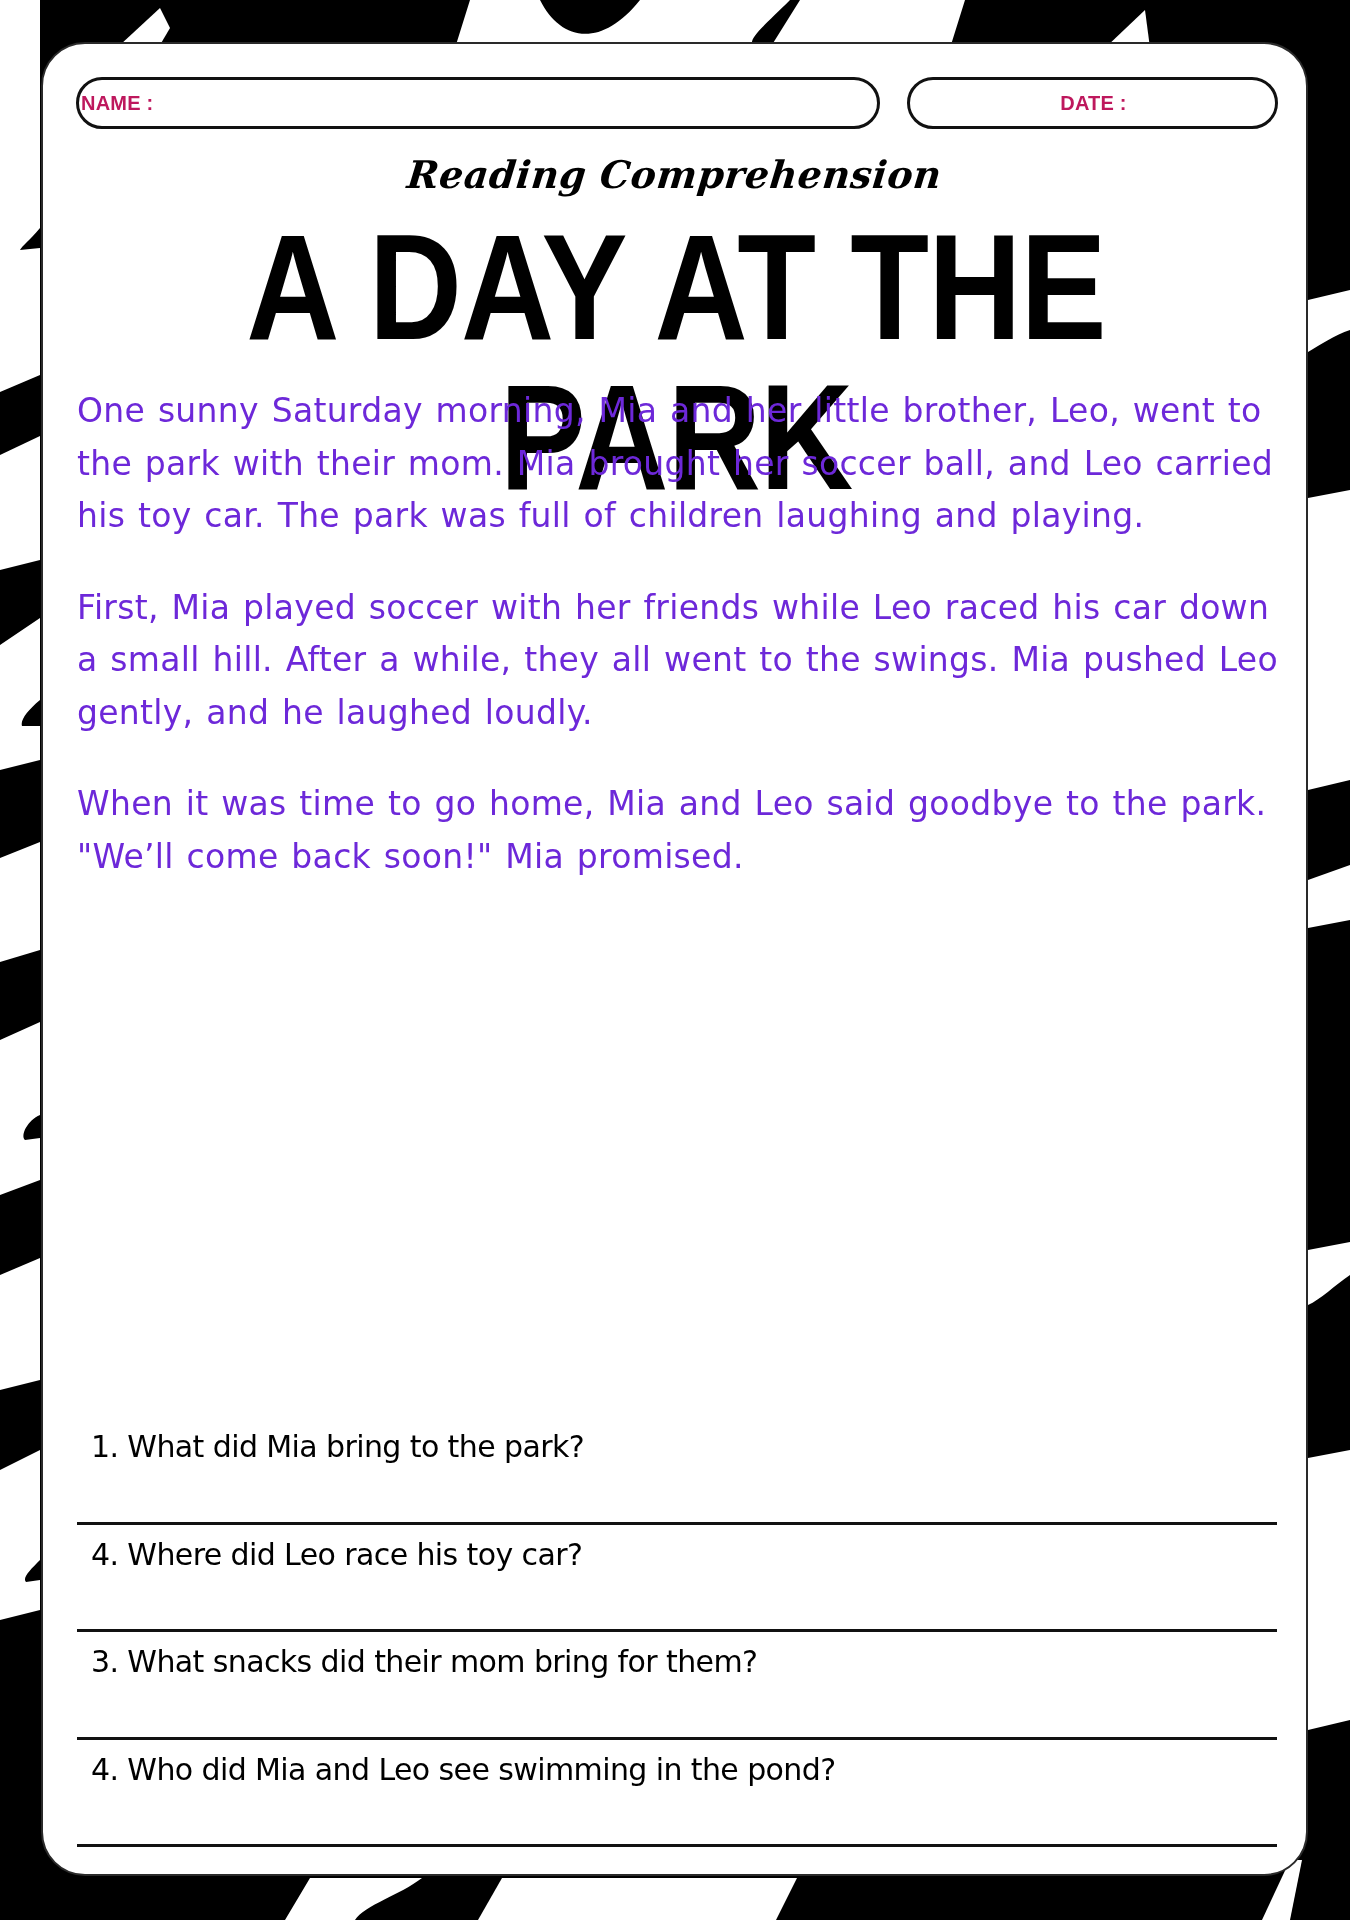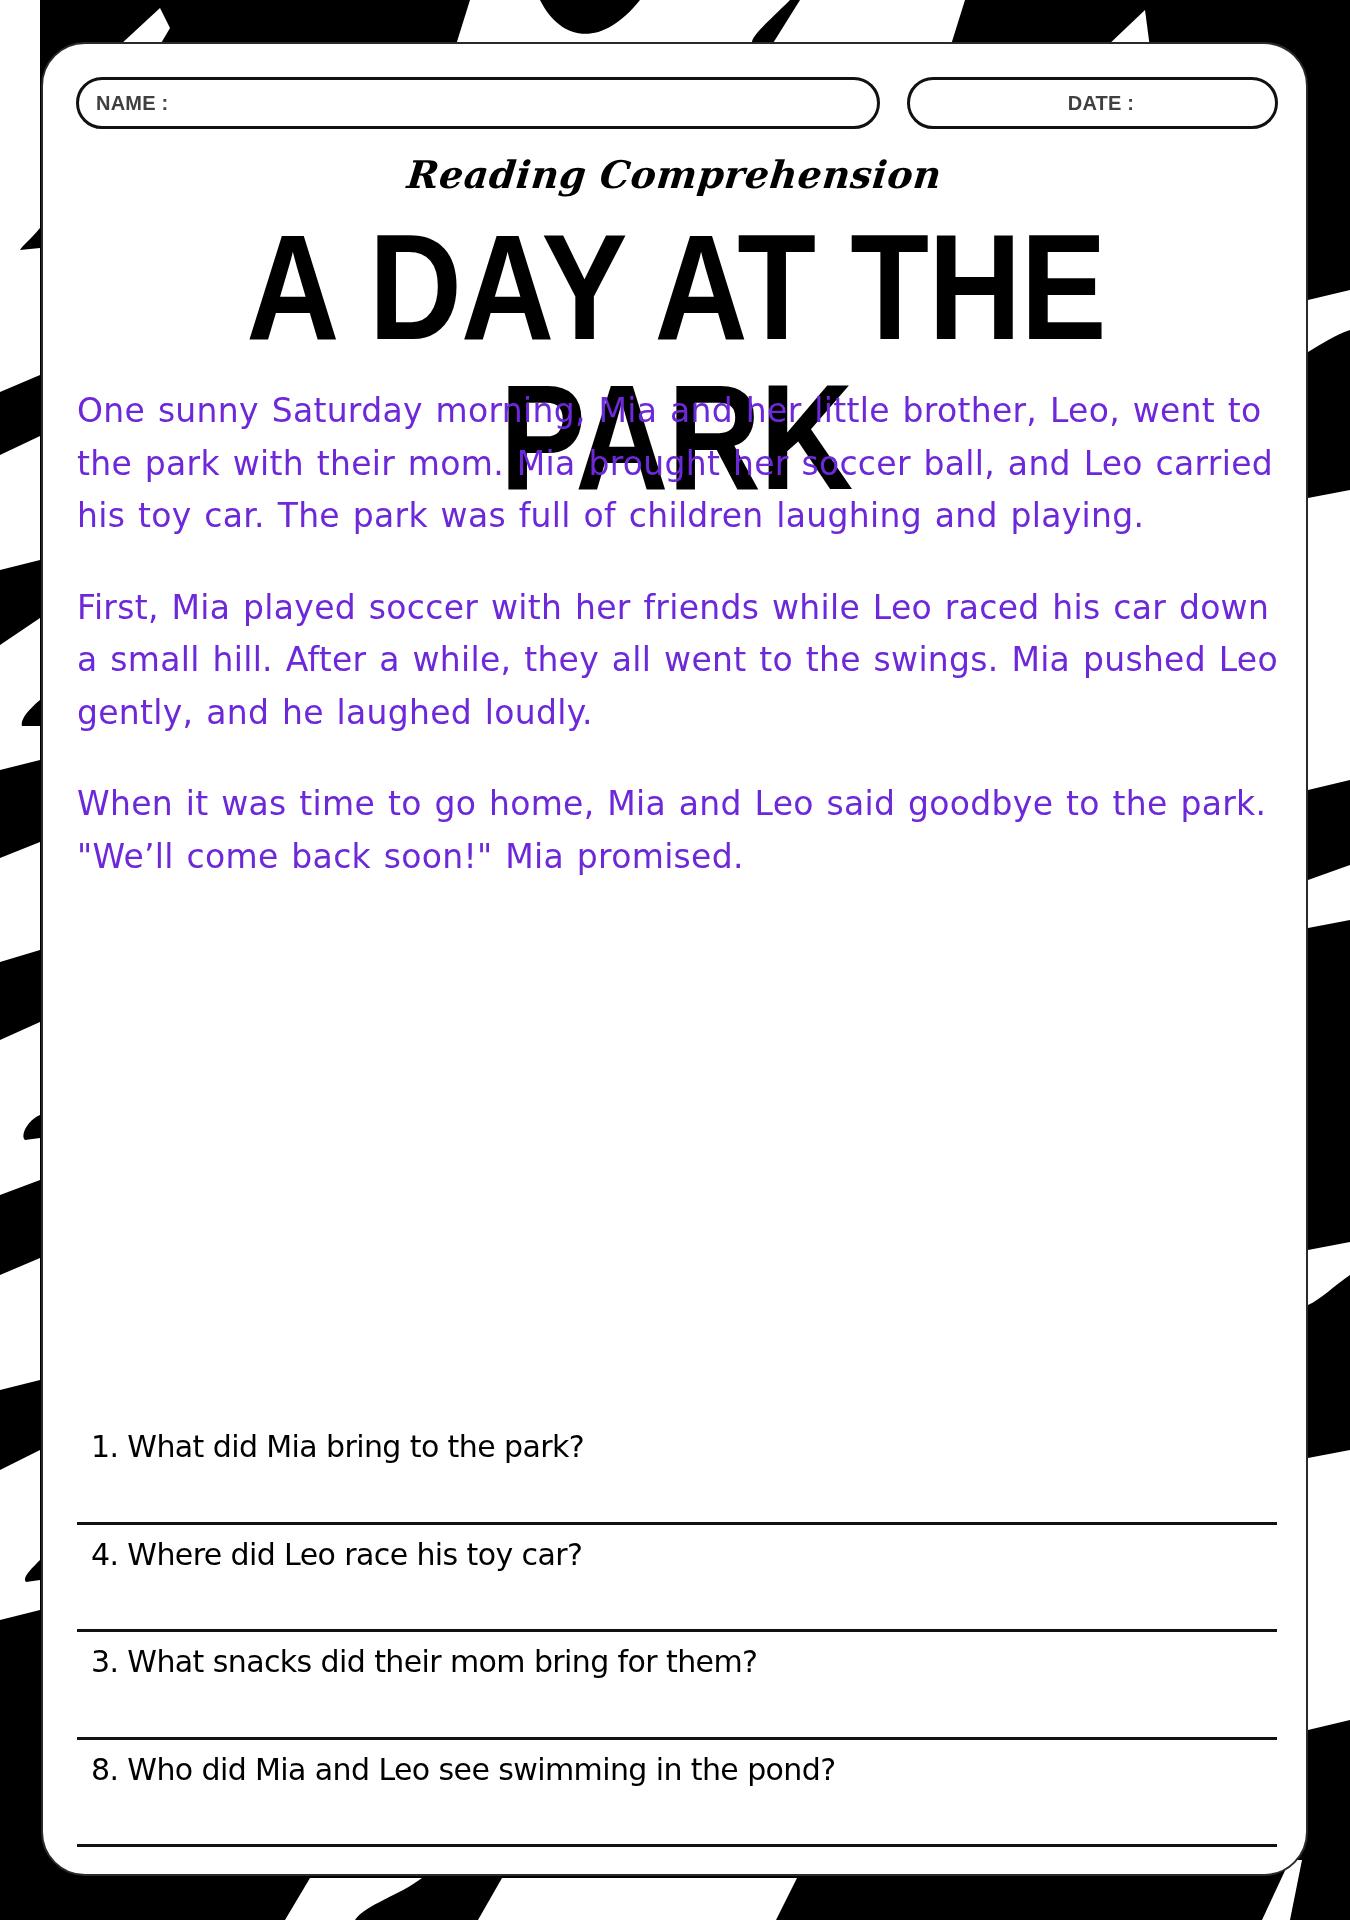--- a/index.html
+++ b/index.html
@@ -16,21 +16,21 @@
     }
     .field {
       position: absolute; top: 33px; height: 52px; box-sizing: border-box;
       border: 3px solid #111; border-radius: 26px; background: #fff;
       display: flex; align-items: center;
     }
     .field-name { left: 33px; width: 804px; }
     .field-date { left: 864px; width: 371px; justify-content: center; }
     .field-label {
       font-family: "Liberation Sans", sans-serif; font-weight: bold; font-size: 20px;
-      color: #404040; padding-left: 17px; letter-spacing: 0.2px;
+      color: #be185d; padding-left: 2px; letter-spacing: 0.2px;
     }
     .subtitle {
       position: absolute; left: 0; width: 100%; top: 108px; text-align: center;
       font-family: "DejaVu Serif", serif; font-style: italic; font-weight: bold;
       font-size: 38px; color: #000; letter-spacing: 0.5px;
       transform: skewX(-6deg);
     }
     .title {
       position: absolute; left: 28px; width: 1210px; top: 168px; text-align: center;
       font-family: "Liberation Sans", sans-serif; font-weight: bold;
@@ -117,18 +117,18 @@
     </div>
     <div class="q">
       <div class="q-text">4. Where did Leo race his toy car?</div>
       <div class="q-line"></div>
     </div>
     <div class="q">
       <div class="q-text">3. What snacks did their mom bring for them?</div>
       <div class="q-line"></div>
     </div>
     <div class="q">
-      <div class="q-text">8. Who did Mia and Leo see swimming in the pond?</div>
+      <div class="q-text">4. Who did Mia and Leo see swimming in the pond?</div>
       <div class="q-line"></div>
     </div>
   </div>
 
 </div>
 
 </body></html>

